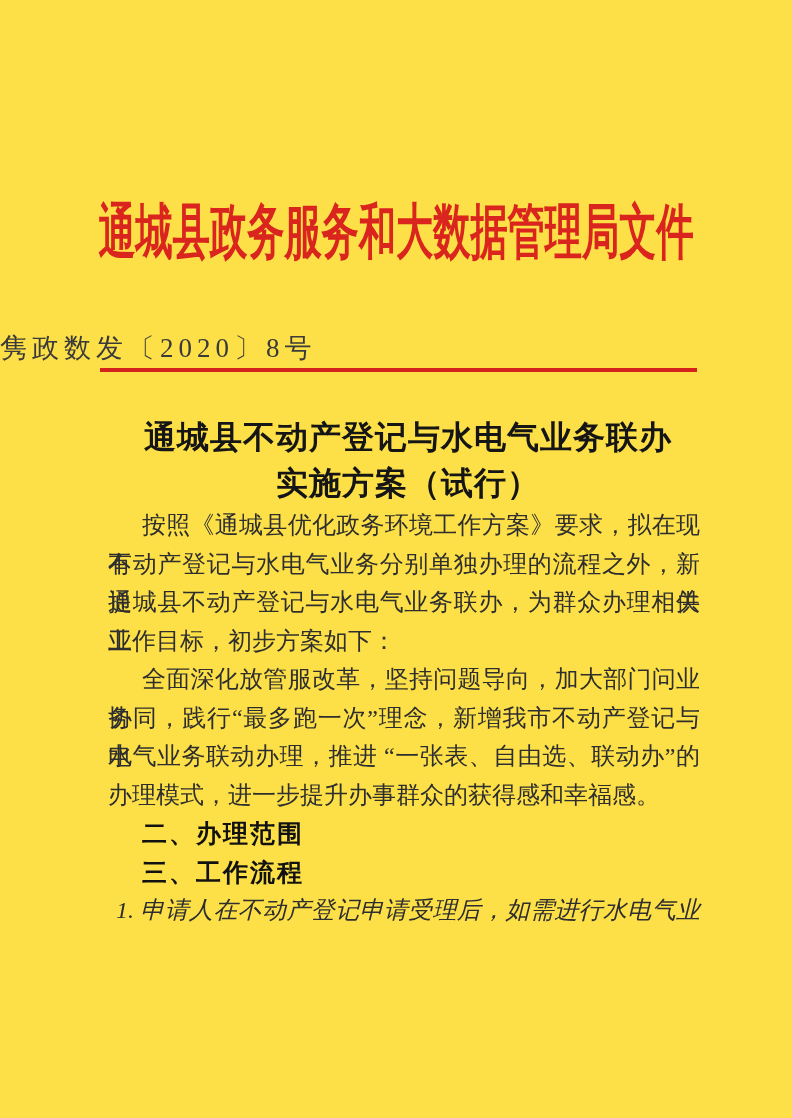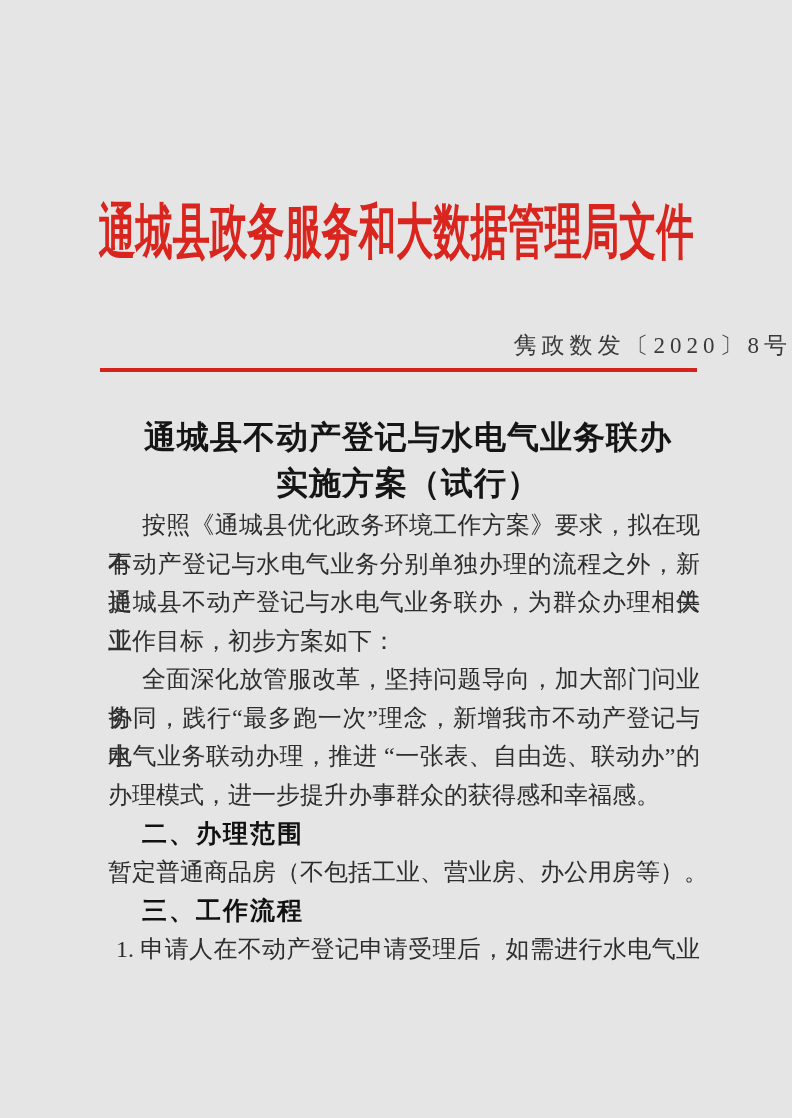--- a/index.html
+++ b/index.html
@@ -5,21 +5,21 @@
   html, body {
     margin: 0;
     padding: 0;
     background: #ffffff;
     font-family: "Liberation Serif", serif;
   }
   .page {
     position: relative;
     width: 792px;
     height: 1118px;
-    background: #e5e5e5;
+    background: #fde047;
     overflow: hidden;
     color: #2b2b2b;
   }
   
   .org-title {
     position: absolute;
     top: 190px;
     left: 0;
     width: 100%;
     text-align: center;
@@ -31,23 +31,23 @@
     transform: scaleY(1.5) scaleX(0.93);
     transform-origin: top center;
     letter-spacing: 0px;
   }
   
   .doc-number {
     position: absolute;
     top: 330px;
     left: 0;
     width: 100%;
-    text-align: right;
+    text-align: left;
     font-family: "Liberation Serif", serif;
-    font-size: 23px;
+    font-size: 27px;
     letter-spacing: 5px;
     color: #3a3a3a;
   }
   
   .red-rule {
     position: absolute;
     top: 368px;
     left: 100px;
     width: 597px;
     height: 4px;
@@ -90,21 +90,21 @@
     text-align: justify;
     text-align-last: justify;
   }
   .ln.heading {
     font-family: "Liberation Sans", sans-serif;
     font-weight: 700;
     font-size: 25px;
     color: #111111;
     letter-spacing: 2px;
   }
-  .ln.num-indent { text-indent: 8px; }
+  .ln.num-indent { text-indent: 8px; font-style: italic; }
 </style>
 </head>
 <body>
 
 <div class="page">
 
   <div class="org-title">通城县政务服务和大数据管理局文件</div>
 
   <div class="doc-number">隽政数发〔2020〕8号</div>
 
@@ -118,18 +118,17 @@
   <div class="body-col">
     <div class="ln indent j">按照《通城县优化政务环境工作方案》要求，拟在现有</div>
     <div class="ln j">不动产登记与水电气业务分别单独办理的流程之外，新提供</div>
     <div class="ln j">通城县不动产登记与水电气业务联办，为群众办理相关业</div>
     <div class="ln">工作目标，初步方案如下：</div>
     <div class="ln indent j">全面深化放管服改革，坚持问题导向，加大部门问业务</div>
     <div class="ln j">协同，践行“最多跑一次”理念，新增我市不动产登记与水</div>
     <div class="ln j">电气业务联动办理，推进 “一张表、自由选、联动办”的</div>
     <div class="ln">办理模式，进一步提升办事群众的获得感和幸福感。</div>
     <div class="ln heading indent">二、办理范围</div>
-    <div class="ln">暂定普通商品房（不包括工业、营业房、办公用房等）。</div>
     <div class="ln heading indent">三、工作流程</div>
     <div class="ln num-indent j">1. 申请人在不动产登记申请受理后，如需进行水电气业</div>
   </div>
 
 </div>
 
 </body></html>

